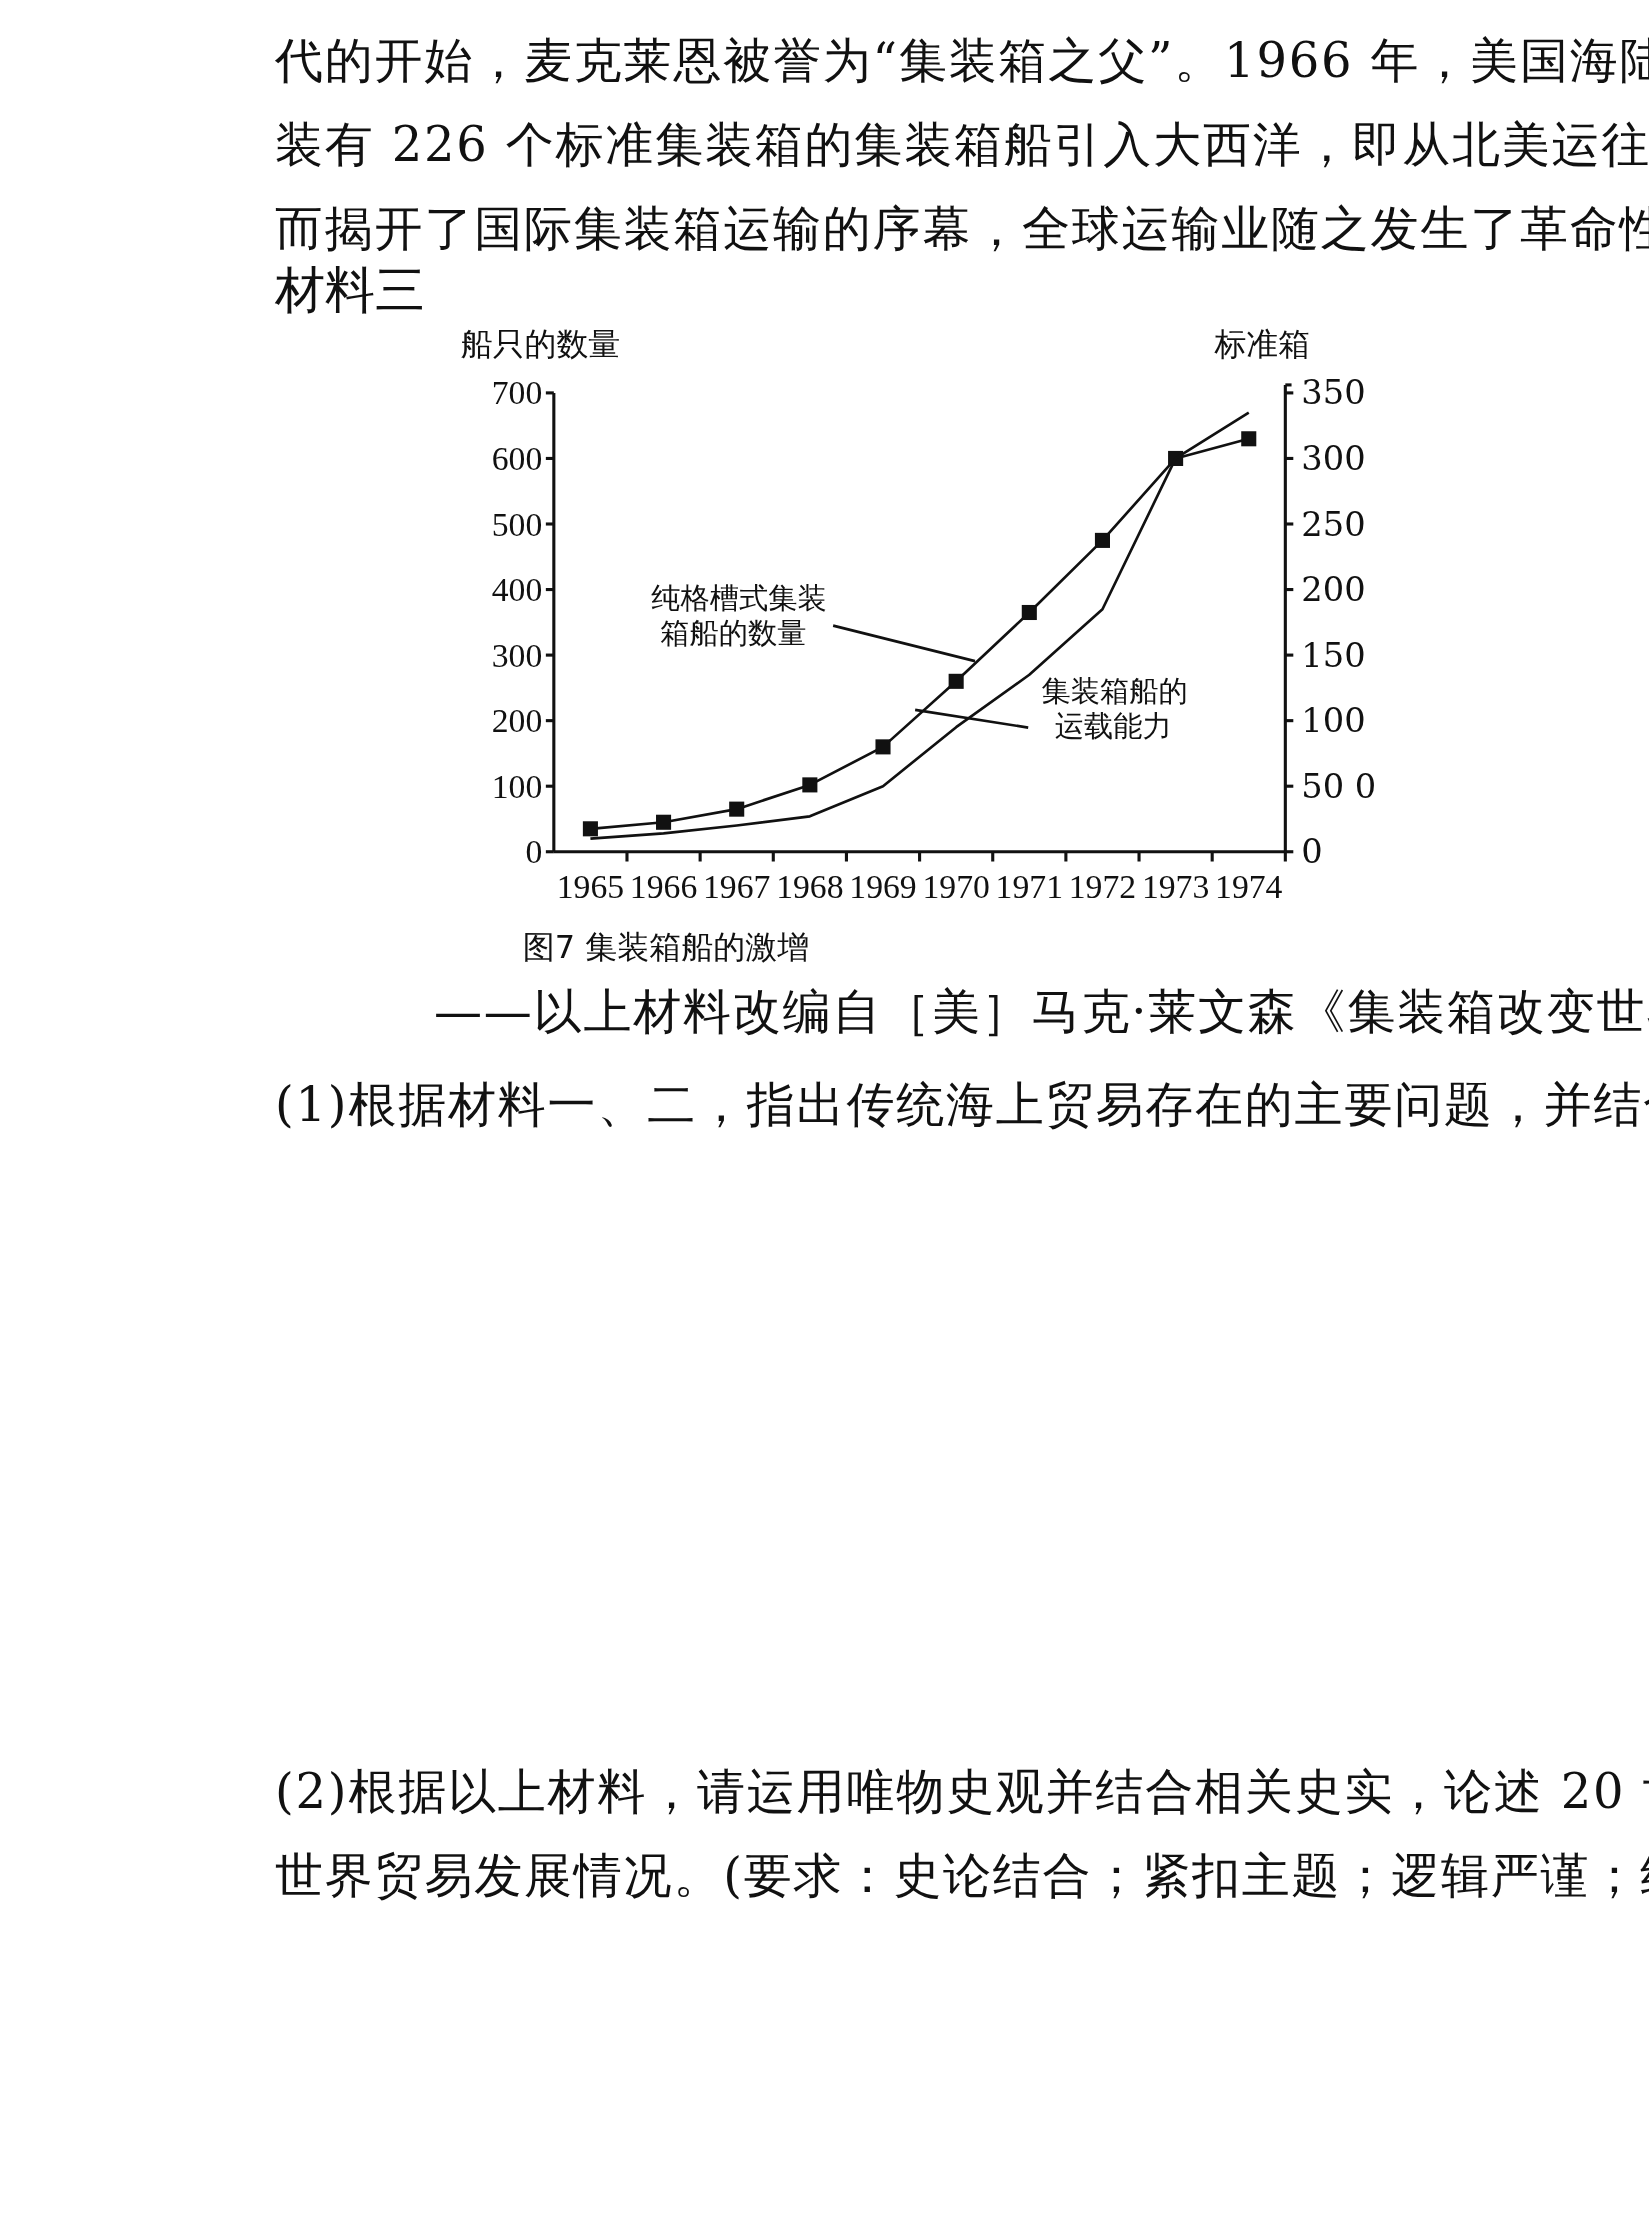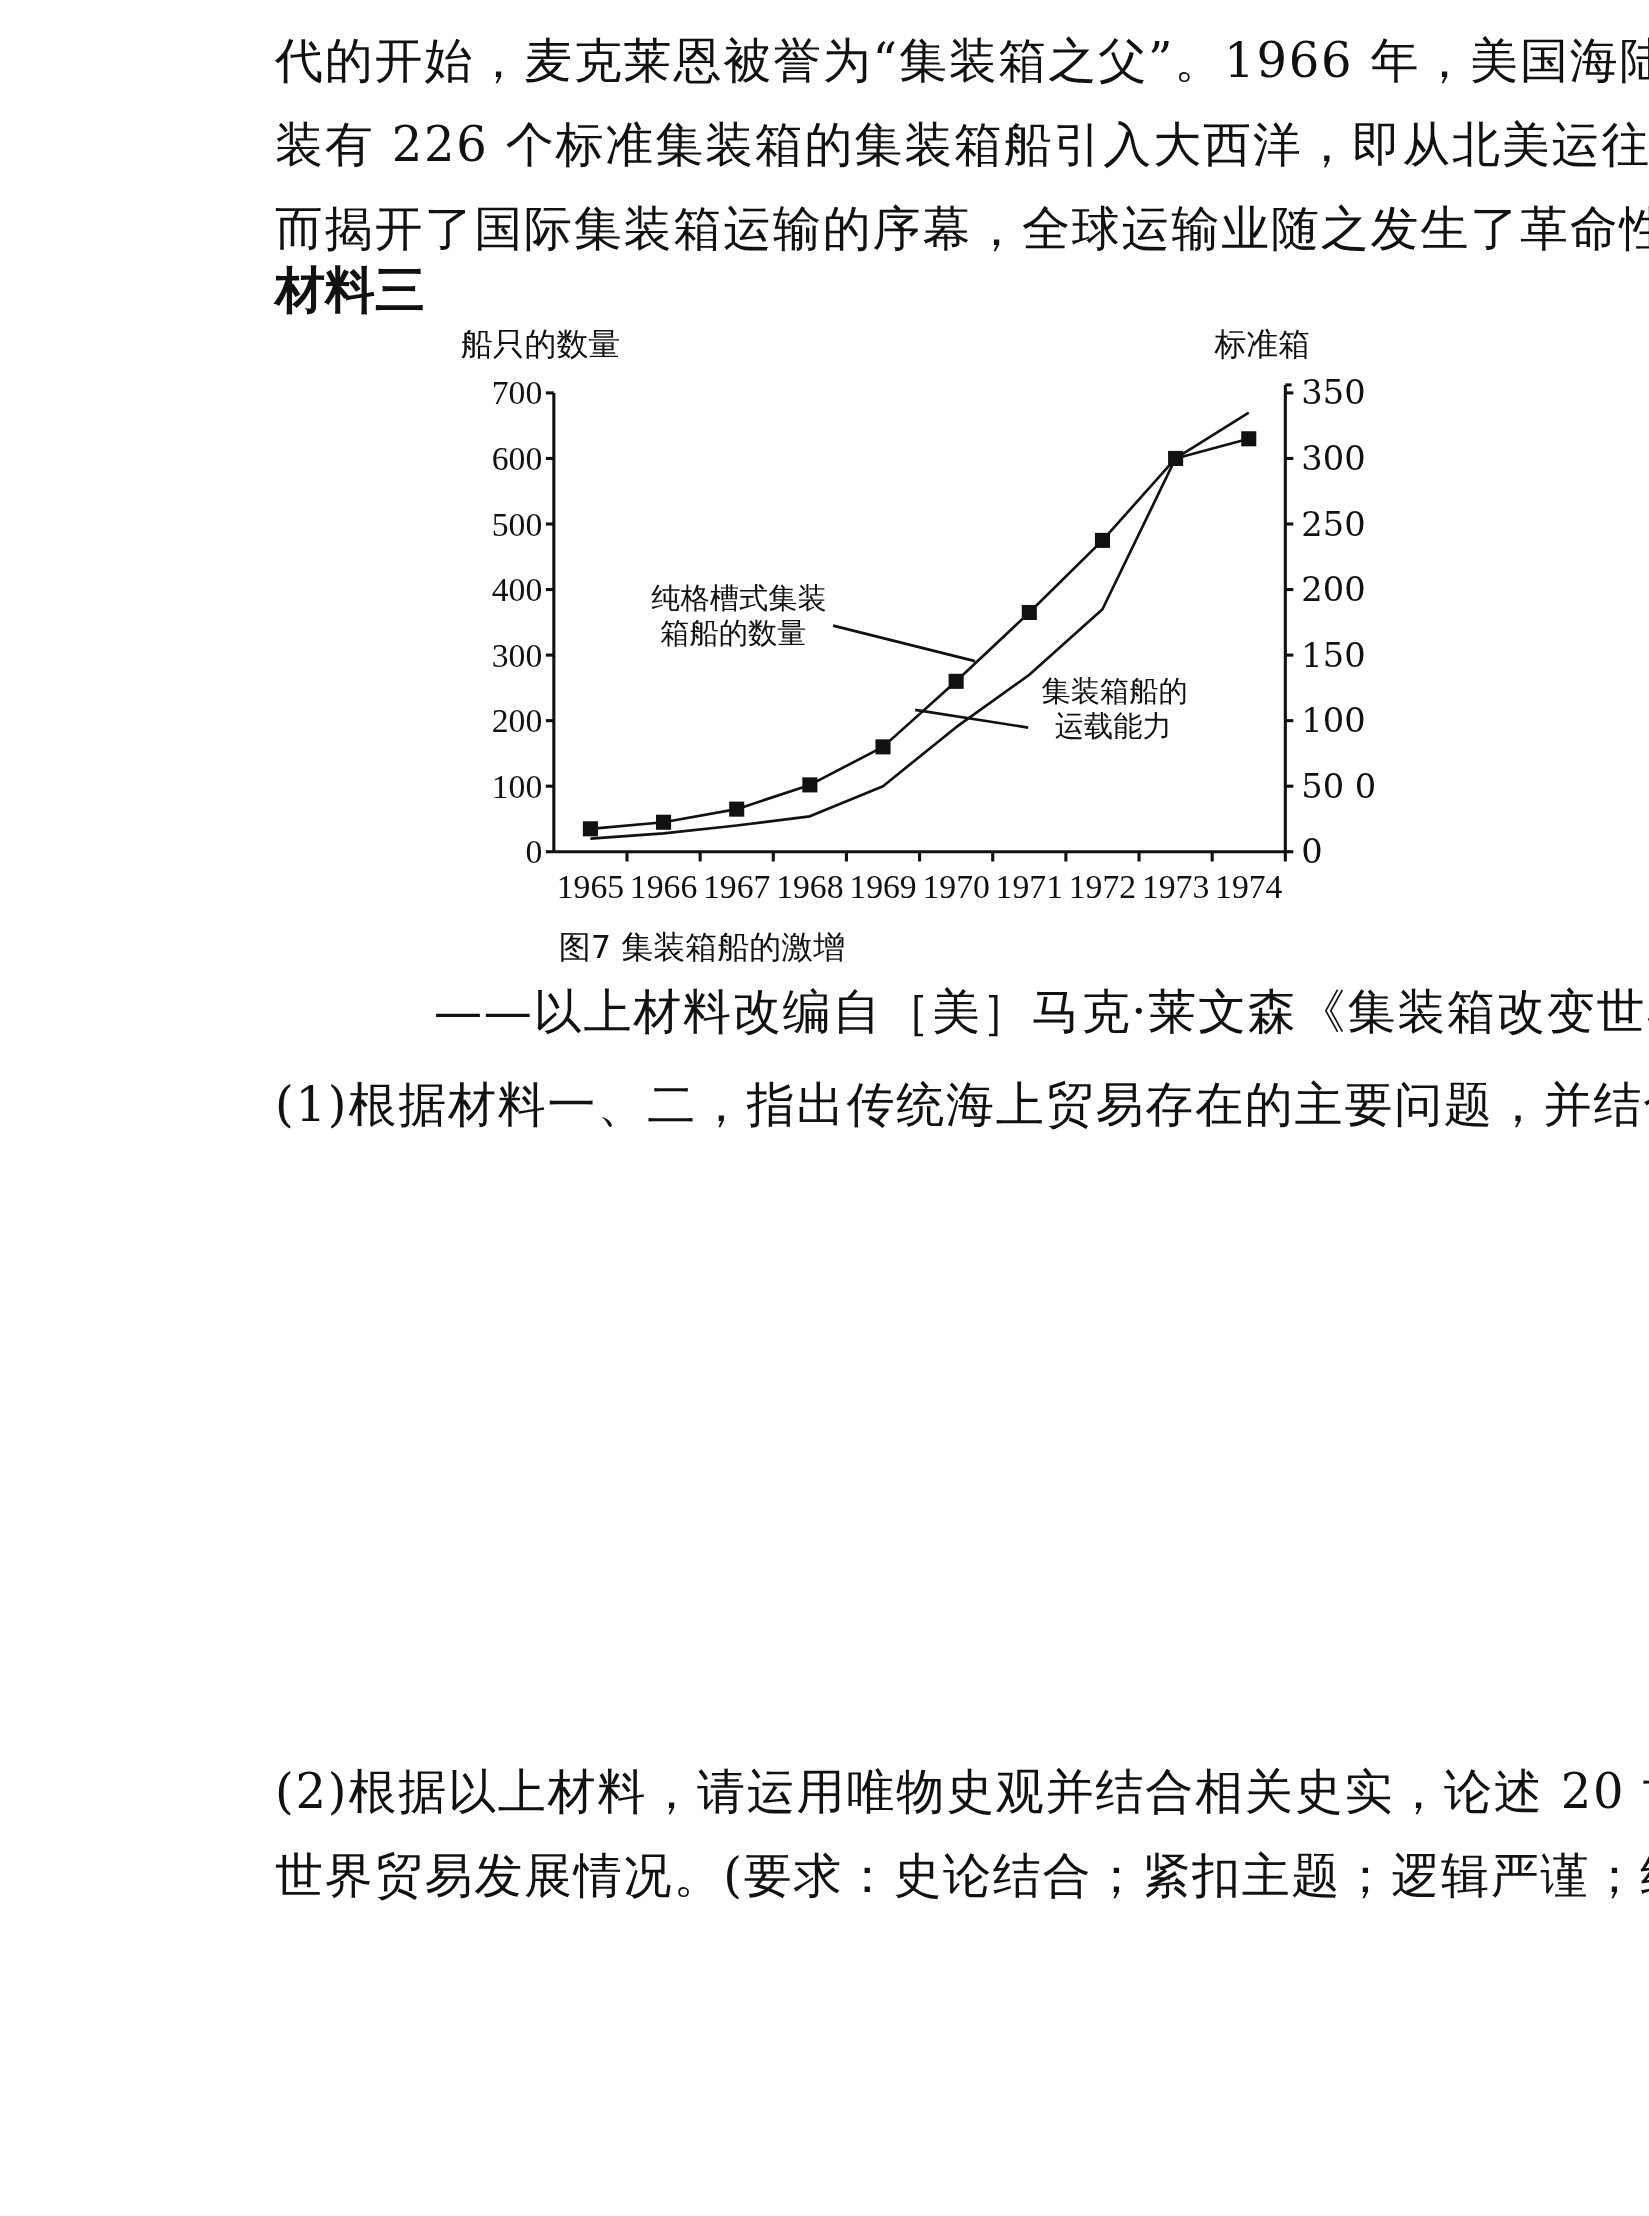--- a/index.html
+++ b/index.html
@@ -2,25 +2,25 @@
 <html style="font-size:7px"><head>
 <meta charset="utf-8">
 <style>
   html, body { margin:0; padding:0; background:#ffffff; }
   body { width:1650px; height:2842px; position:relative; overflow:hidden;
          font-family:"DejaVu Serif", "Liberation Serif", serif; color:#111; }
   .para { position:absolute; left:275px; width:1339px; font-size:48px; line-height:84px;
           letter-spacing:1.8px; }
   .para .line { display:block; white-space:nowrap; text-align:justify; text-align-last:justify; }
   .para .line.last { text-align-last:left; }
-  .heading { position:absolute; left:275px; top:257px; font-size:50px; font-weight:bold;
+  .heading { position:absolute; left:275px; top:257px; font-size:50px; font-weight:normal;
              font-family:"DejaVu Sans", "Liberation Sans", sans-serif; }
   #chart { position:absolute; left:443px; top:324px; }
   .caption { position:absolute; left:0; width:1332px; top:926px; text-align:center; font-size:32px;
-             font-family:"DejaVu Sans", "Liberation Sans", sans-serif;margin-left:36px; }
+             font-family:"DejaVu Sans", "Liberation Sans", sans-serif; }
   .source { position:absolute; left:434px; top:980px; font-size:48px; white-space:nowrap; letter-spacing:1.8px; }
 </style>
 </head>
 <body>
 
 <div class="para" style="top:17.7px;">
   <span class="line">代的开始，麦克莱恩被誉为“集装箱之父”。1966 年，美国海陆公司将</span>
   <span class="line">装有 226 个标准集装箱的集装箱船引入大西洋，即从北美运往欧洲，从</span>
   <span class="line last">而揭开了国际集装箱运输的序幕，全球运输业随之发生了革命性变革。</span>
 </div>

